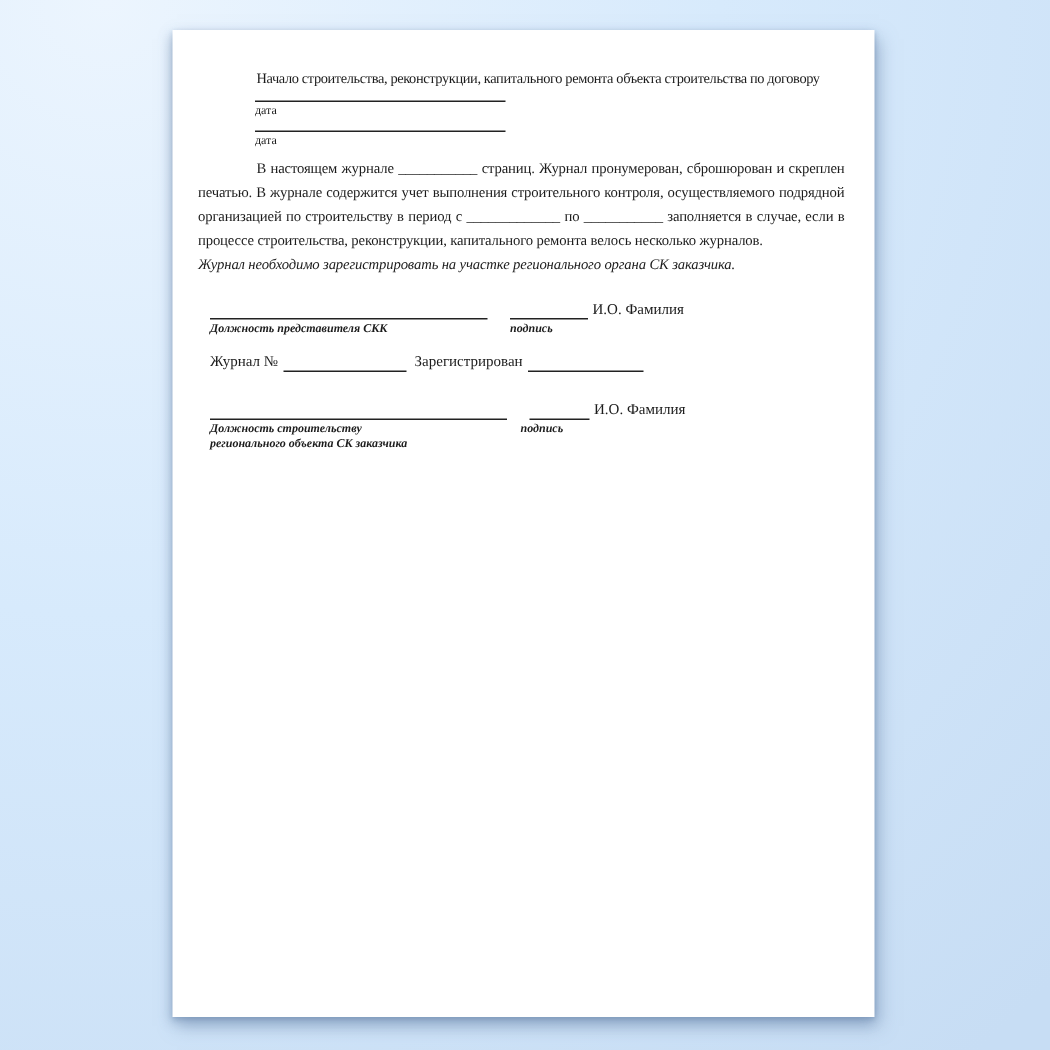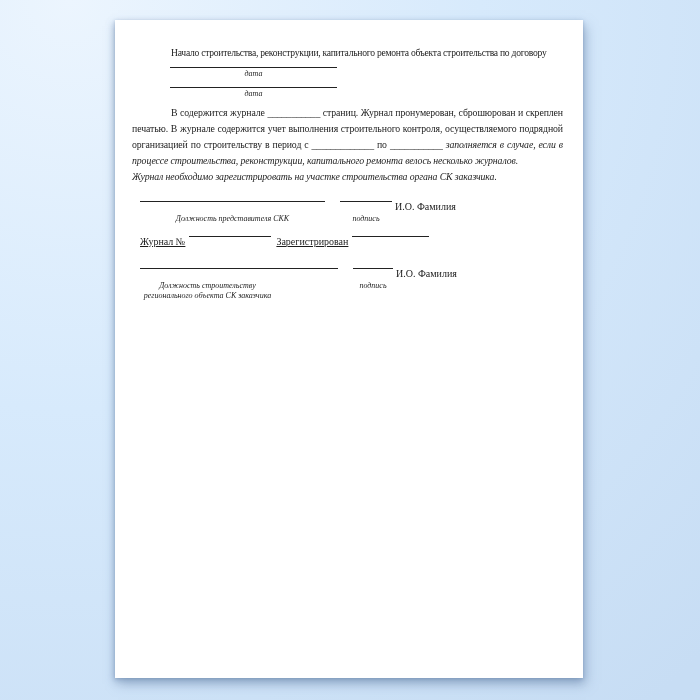--- a/index.html
+++ b/index.html
@@ -10,60 +10,60 @@
   body{margin:0;font-family:"Liberation Serif","DejaVu Serif",serif;color:var(--ink);}
   .scene{position:relative;width:700px;height:700px;overflow:hidden;
          background:radial-gradient(130% 130% at 10% 0%, var(--bg-light) 0%, var(--bg-mid) 45%, var(--bg-deep) 100%);}
   .paper{position:absolute;left:115px;top:20px;width:468px;height:658px;background:var(--paper);
          padding:27px 20px 20px 17px;overflow:hidden;
          box-shadow:-2px 3px 7px rgba(106,134,171,.35), 3px 6px 11px rgba(106,134,171,.5), 0 1px 3px rgba(106,134,171,.4);}
   .title{margin:0;font-size:9.6px;line-height:12px;text-indent:39px;white-space:nowrap;letter-spacing:-.25px;}
   .t2{margin-top:3px;}
   .fillwrap{margin:8px 0 2px 38px;width:167px;}
   .rule{height:0;border-bottom:1px solid var(--line);}
-  .fill-label{text-align:center;font-style:italic;font-size:8px;line-height:10px;margin-top:1px;}
+  .fill-label{font-size:8px;line-height:10px;margin-top:1px;}
   .para{margin:6px 0 0 0;font-size:9.8px;line-height:16px;text-align:justify;text-indent:39px;letter-spacing:-.1px;}
   .para-note{margin:0;font-size:9.8px;line-height:16px;font-style:italic;letter-spacing:-.1px;}
-  .italic{font-style:italic;}
-  .sig-row{display:flex;align-items:flex-start;margin:16px 0 0 8px;font-size:10px;line-height:12px;white-space:nowrap;}
-  .jr{margin-top:12px;text-decoration:underline;}
+  .italic{}
+  .sig-row{display:flex;align-items:flex-end;margin:16px 0 0 8px;font-size:10px;line-height:12px;white-space:nowrap;}
+  .jr{margin-top:12px;}
   .s2{margin-top:20px;}
   .ln{height:0;border-bottom:1px solid var(--line);}
   .nm{margin-left:3px;}
   .lbl-row{display:flex;margin:1px 0 0 8px;font-size:8px;font-style:italic;line-height:10px;white-space:nowrap;}
-  .lbl-center{display:inline-block;text-align:center;}
+  .lbl-center{display:inline-block;font-weight:bold;}
   .sp{display:inline-block;}
 </style>
 </head>
 <body>
 
 <div class="scene">
   <div class="paper">
 
     <p class="title">Начало строительства, реконструкции, капитального ремонта объекта строительства по договору</p>
     <div class="fillwrap">
       <div class="rule"></div>
       <div class="fill-label">дата</div>
     </div>
 
     <div class="fillwrap">
       <div class="rule"></div>
       <div class="fill-label">дата</div>
     </div>
 
     <p class="para">
-      <span>В содержится журнале</span>
+      <span>В настоящем журнале</span>
       <span>___________</span>
       <span>страниц. Журнал пронумерован, сброшюрован и скреплен печатью. В журнале содержится учет выполнения строительного контроля, осуществляемого подрядной организацией по строительству в период с</span>
       <span>_____________</span>
       <span>по</span>
       <span>___________</span>
       <span class="italic">заполняется в случае, если в процессе строительства, реконструкции, капитального ремонта велось несколько журналов.</span>
     </p>
-    <p class="para-note">Журнал необходимо зарегистрировать на участке строительства органа СК заказчика.</p>
+    <p class="para-note">Журнал необходимо зарегистрировать на участке регионального органа СК заказчика.</p>
 
     <div class="sig-row">
       <div class="ln" style="width:185px"></div>
       <div class="ln" style="width:52px;margin-left:15px"></div>
       <span class="nm">И.О. Фамилия</span>
     </div>
     <div class="lbl-row">
       <span class="lbl-center" style="width:185px">Должность представителя СКК</span>
       <span class="lbl-center" style="width:52px;margin-left:15px">подпись</span>
     </div>

